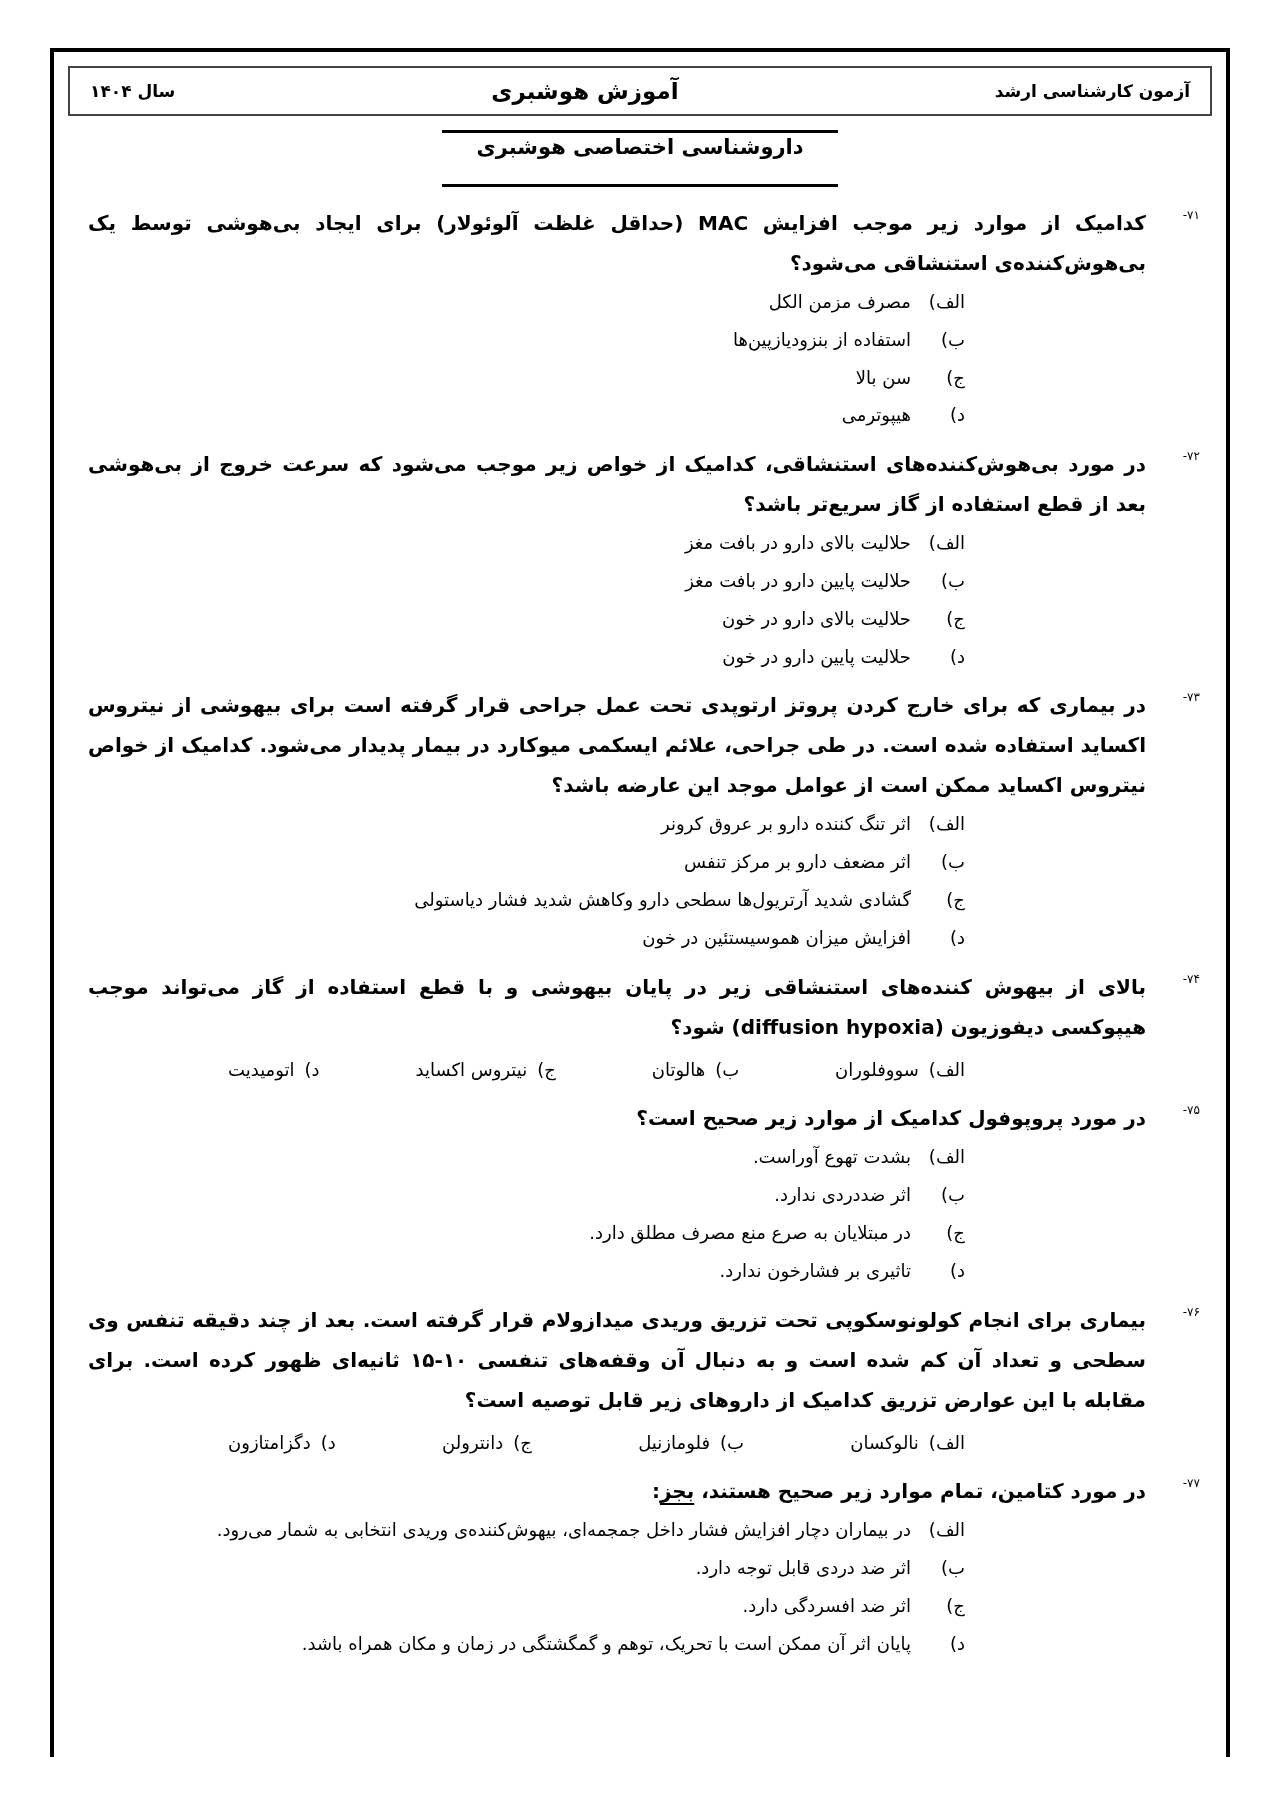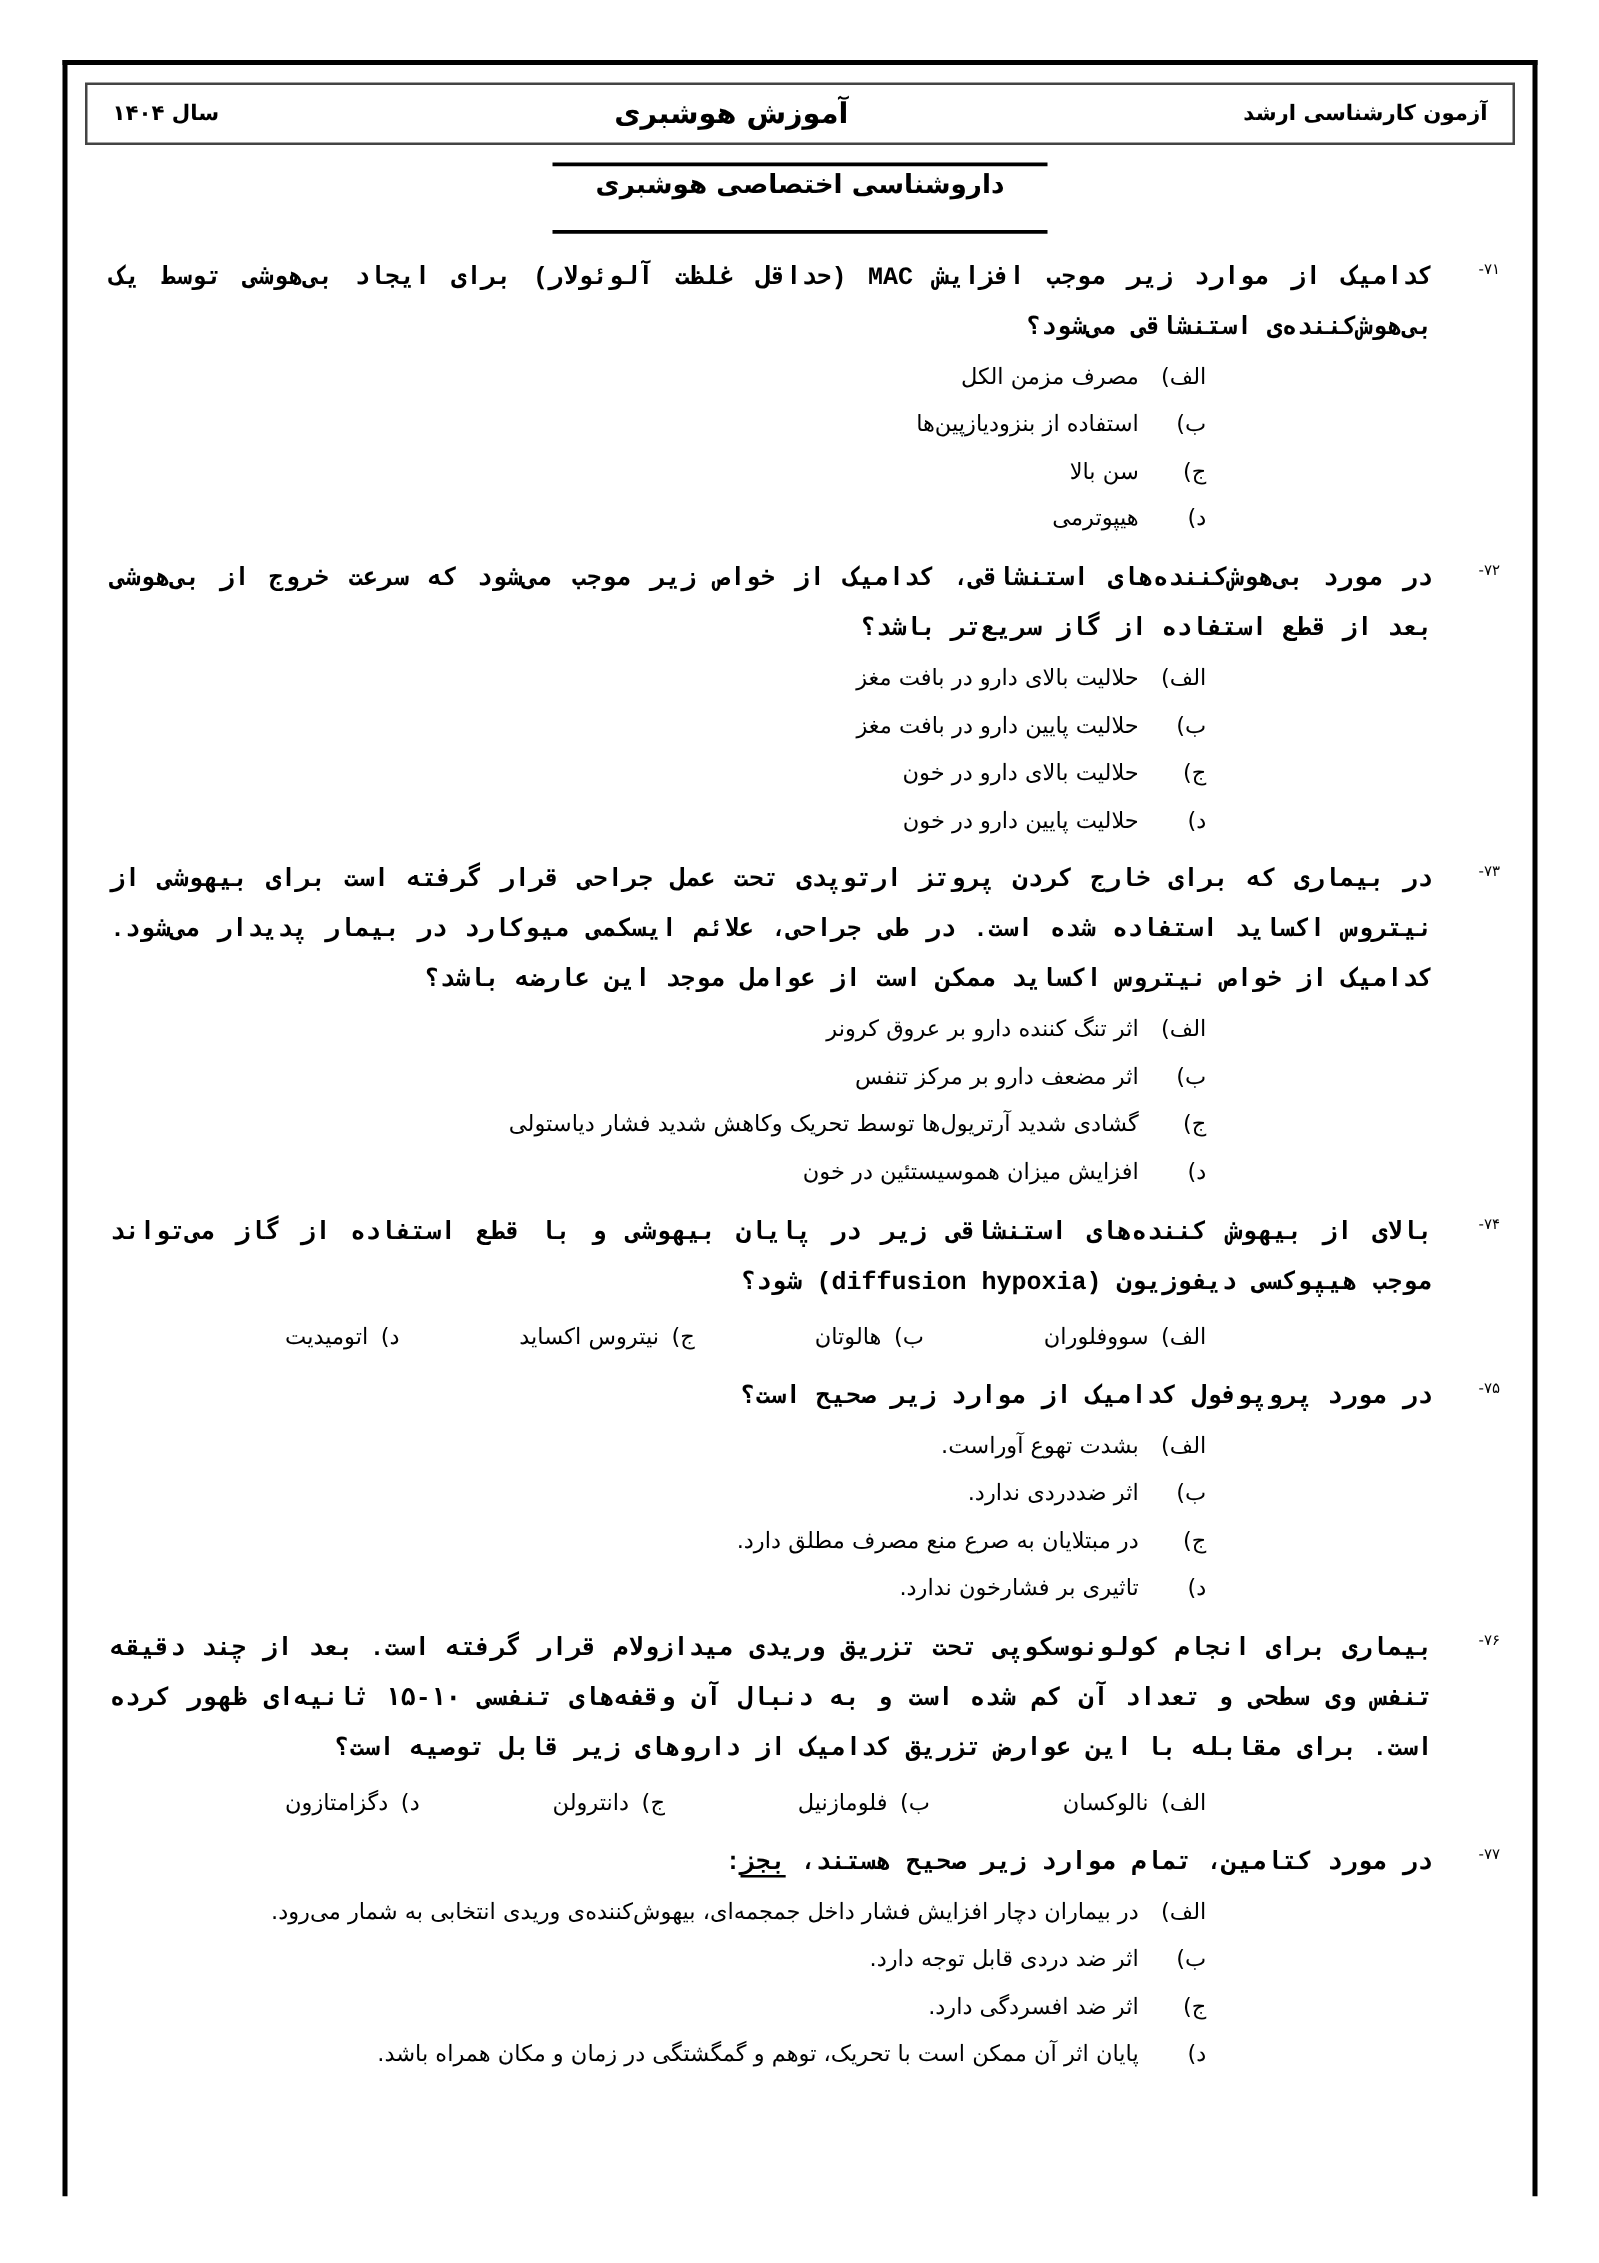--- a/index.html
+++ b/index.html
@@ -25,21 +25,21 @@
     border-top:3px solid #000; border-bottom:3px solid #000;
     font-weight:bold; font-size:21px; text-align:center;
   }
   
   #questions { padding:6px 12px 0 20px; }
   .question { margin-bottom:10px; }
   .q-row { display:flex; align-items:flex-start; }
   .q-num { flex:0 0 54px; font-weight:normal; font-size:12px; line-height:2.0; }
   .q-stem {
     flex:1; font-weight:bold; font-size:20px; line-height:2.0;
-    text-align:justify; text-align-last:right;font-family:Liberation Mono, monospace;
+    text-align:justify; text-align-last:right;
   }
   .q-stem .u { text-decoration:underline; text-decoration-thickness:2px; text-underline-offset:5px; }
   .opts-v { margin:0 235px 0 0; font-size:18px; line-height:2.1; }
   .opt { display:flex; }
   .opt-label { flex:0 0 54px; }
   .opt-text { flex:1; }
   .opts-h {
     display:flex; justify-content:space-between;
     margin:4px 235px 0 140px; font-size:18px; line-height:2.1;
   }
@@ -124,21 +124,21 @@
           <span class="opt">
             <span class="opt-label">الف)</span>
             <span class="opt-text">اثر تنگ کننده دارو بر عروق کرونر</span>
           </span>
           <span class="opt">
             <span class="opt-label">ب)</span>
             <span class="opt-text">اثر مضعف دارو بر مرکز تنفس</span>
           </span>
           <span class="opt">
             <span class="opt-label">ج)</span>
-            <span class="opt-text">گشادی شدید آرتریول‌ها توسط تحریک وکاهش شدید فشار دیاستولی</span>
+            <span class="opt-text">گشادی شدید آرتریول‌ها سطحی دارو وکاهش شدید فشار دیاستولی</span>
           </span>
           <span class="opt">
             <span class="opt-label">د)</span>
             <span class="opt-text">افزایش میزان هموسیستئین در خون</span>
           </span>
         </div>
       </div>
       <div class="question">
         <div class="q-row">
           <span class="q-num">۷۴-</span>

